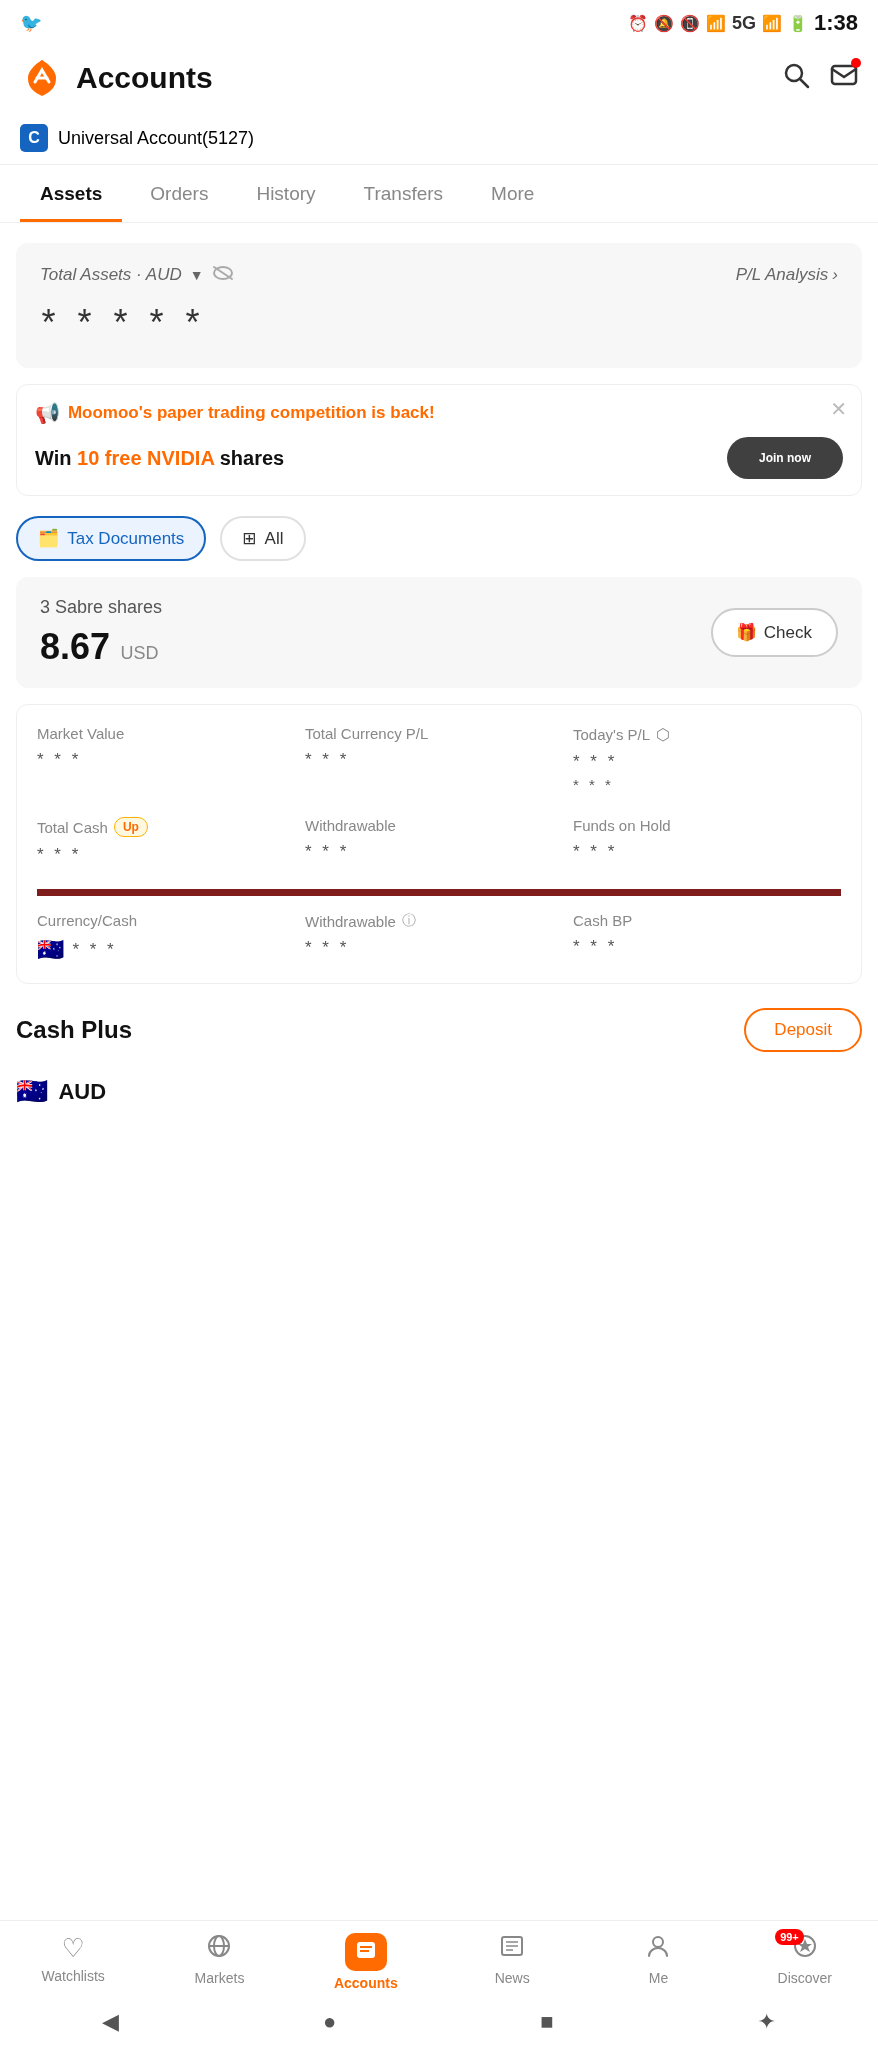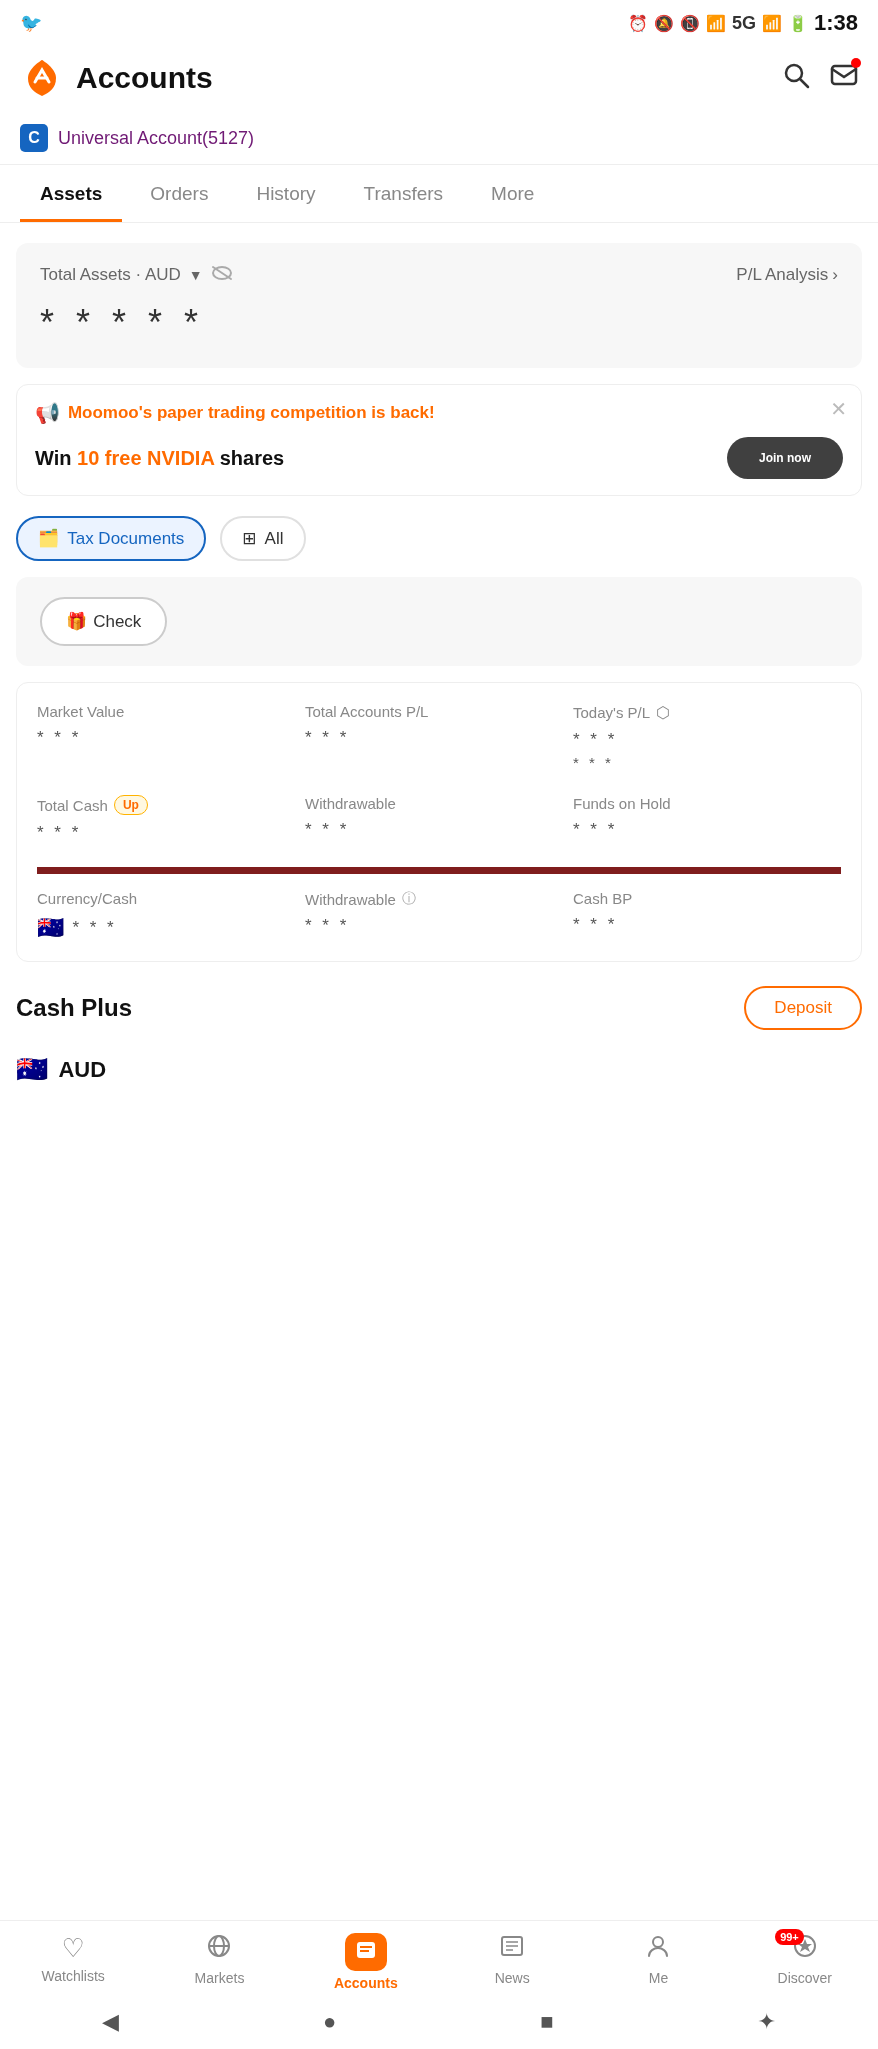--- a/index.html
+++ b/index.html
@@ -86,21 +86,21 @@
       height: 28px;
       background: #1565C0;
       border-radius: 5px;
       display: flex;
       align-items: center;
       justify-content: center;
       color: #fff;
       font-weight: 700;
       font-size: 16px;
     }
-    .account-name { font-size: 18px; color: #701a75; }
+    .account-name { font-size: 18px; color: #000000; }
 
     
     .tabs {
       display: flex;
       padding: 0 20px;
       border-bottom: 1px solid #eee;
       gap: 8px;
     }
     .tab {
       padding: 18px 20px 14px;
@@ -114,20 +114,21 @@
       font-weight: 700;
       border-bottom: 3px solid #FF6B00;
     }
 
     
     .assets-card {
       margin: 20px 16px 0;
       background: #f7f7f7;
       border-radius: 12px;
       padding: 20px 24px 24px;
+      font-style: italic;
     }
     .assets-header {
       display: flex;
       justify-content: space-between;
       align-items: center;
     }
     .assets-label {
       display: flex;
       align-items: center;
       gap: 8px;
@@ -472,35 +473,42 @@
     <span>🗂️</span>
     <span>Tax Documents</span>
   </div>
   <div class="filter-btn">
     <span>⊞</span>
     <span>All</span>
   </div>
 </div>
 
 <div class="shares-card">
+  <div class="shares-left">
+    <div class="shares-title">3 Sabre shares</div>
+    <div>
+      <span class="shares-value">8.67</span>
+      <span class="shares-currency">USD</span>
+    </div>
+  </div>
   <button class="check-btn">
     <span>🎁</span>
     <span>Check</span>
   </button>
 </div>
 
 <div class="stats-grid">
 
   <div class="stats-row">
     <div class="stat-item">
       <div class="stat-label">Market Value</div>
       <div class="stat-value">* * *</div>
     </div>
     <div class="stat-item">
-      <div class="stat-label">Total Accounts P/L</div>
+      <div class="stat-label">Total Currency P/L</div>
       <div class="stat-value">* * *</div>
     </div>
     <div class="stat-item">
       <div class="stat-label">
         <span>Today's P/L</span>
         <span style="font-size:16px;cursor:pointer;">⬡</span>
       </div>
       <div class="stat-value">* * *</div>
       <div class="stat-value-extra">* * *</div>
     </div>

